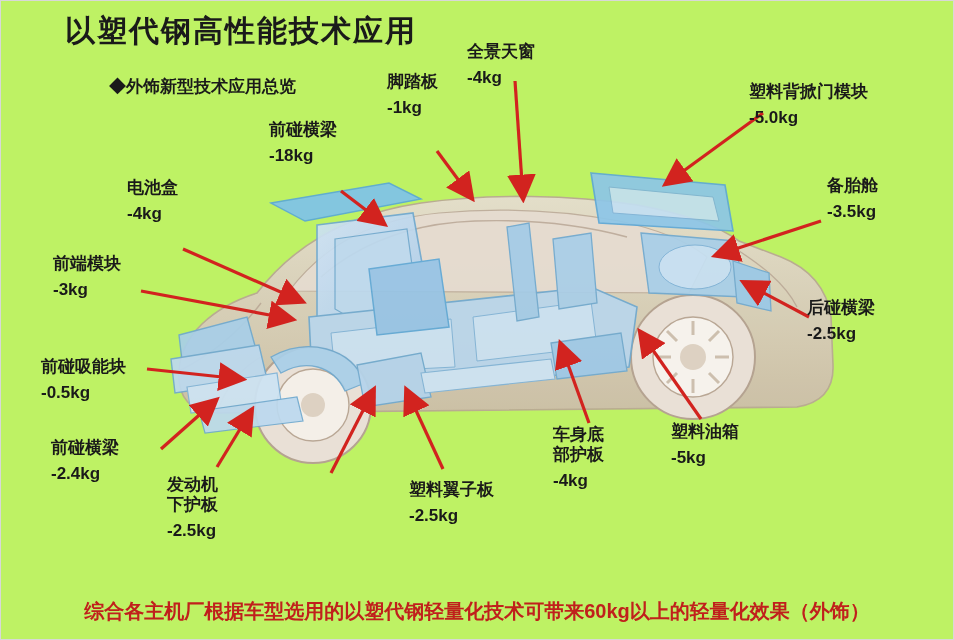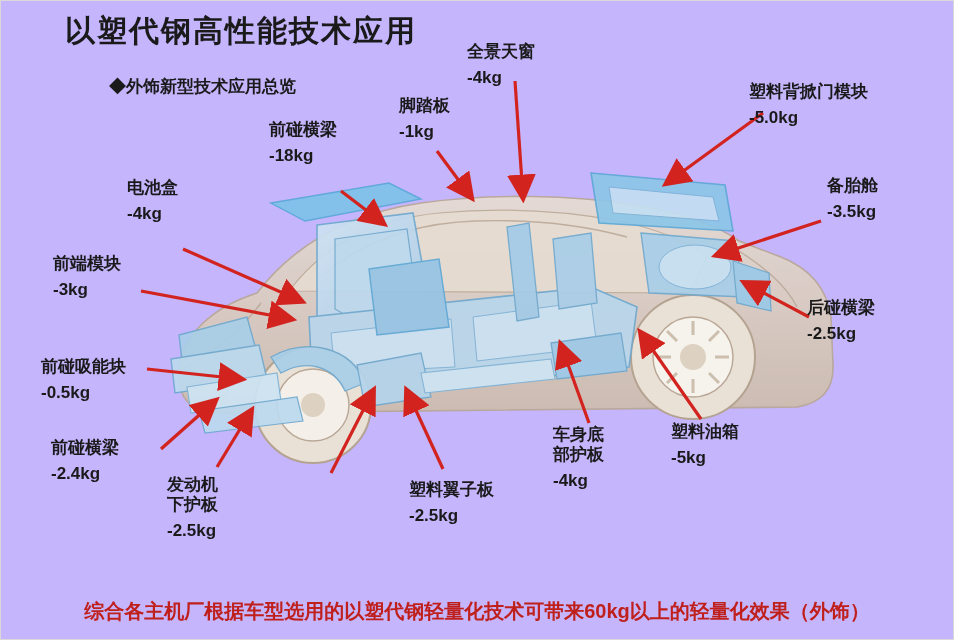--- a/index.html
+++ b/index.html
@@ -7,21 +7,21 @@
     padding: 0;
     background: #ffffff;
   }
   body {
     font-family: "Liberation Sans", sans-serif;
   }
   #page {
     position: relative;
     width: 954px;
     height: 640px;
-    background: #c4b5fd;
+    background: #bef264;
     overflow: hidden;
     border: 1px solid #d8d8d8;
     box-sizing: border-box;
   }
   
   #title {
     position: absolute;
     left: 64px;
     top: 10px;
     font-size: 30px;
@@ -227,21 +227,21 @@
 
       <line x1="700" y1="418" x2="640" y2="332"></line>
     </g>
   </svg>
 
   <div class="callout center" style="left:466px; top:40px;">
     <span class="name">全景天窗</span>
     <span class="value">-4kg</span>
   </div>
 
-  <div class="callout center" style="left:398px; top:70px;margin-top:24px;">
+  <div class="callout center" style="left:386px; top:70px;">
     <span class="name">脚踏板</span>
     <span class="value">-1kg</span>
   </div>
 
   <div class="callout center" style="left:748px; top:80px;">
     <span class="name">塑料背掀门模块</span>
     <span class="value">-5.0kg</span>
   </div>
 
   <div class="callout center" style="left:268px; top:118px;">

